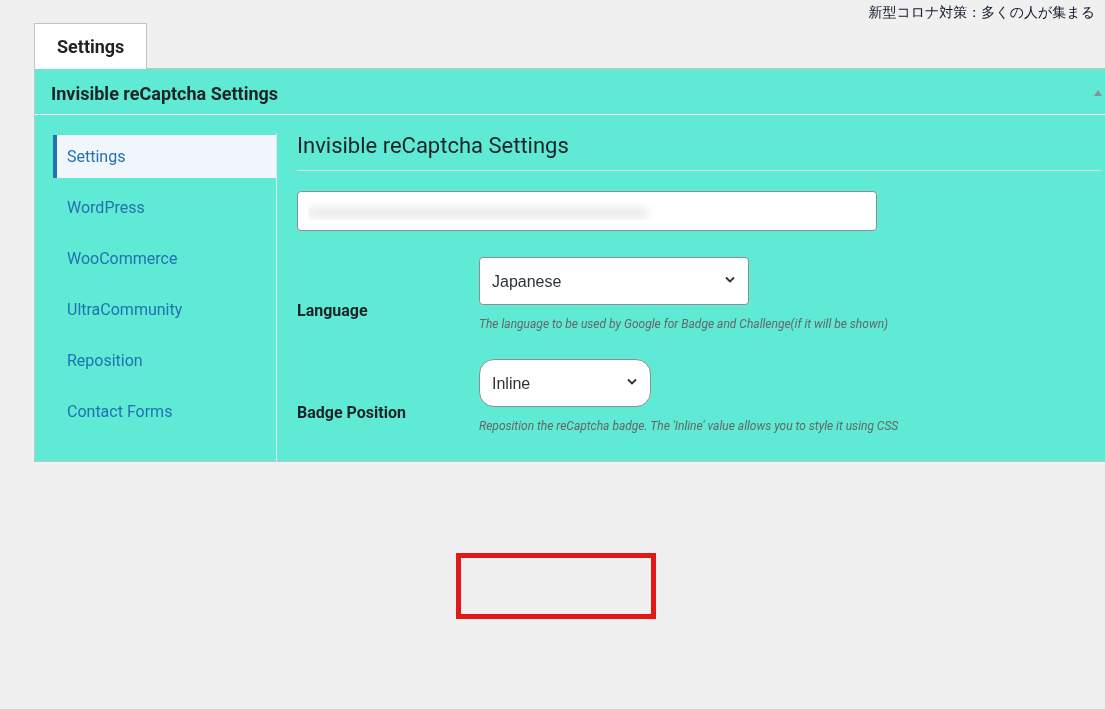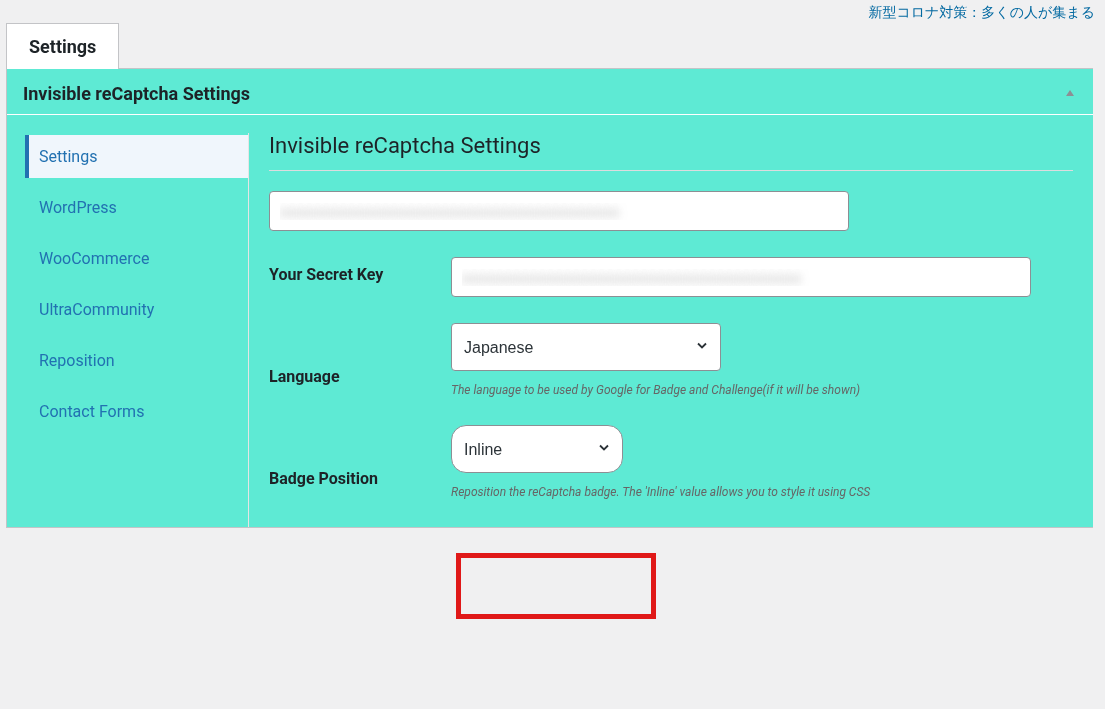--- a/index.html
+++ b/index.html
@@ -11,24 +11,24 @@
       width: 1105px;
       height: 709px;
       overflow: hidden;
       position: relative;
     }
     .top-notice {
       position: absolute;
       top: 4px;
       right: 10px;
       font-size: 14px;
-      color: #0369a1;
+      color: #0f172a;
     }
     .outer {
-      padding: 18px 0 0 6px;
+      padding: 18px 0 0 34px;
     }
     .tab-strip {
       display: flex;
       align-items: flex-end;
       height: 50px;
       position: relative;
     }
     .tab {
       background: #fff;
       border: 1px solid #c3c4c7;
@@ -217,26 +217,20 @@
 
       <div class="main">
         <h2 class="main-title">Invisible reCaptcha Settings</h2>
 
         <div class="field-row">
           <div class="field-control">
             <input type="text" class="text-input blurred" value="xxxxxxxxxxxxxxxxxxxxxxxxxxxxxxxxxxxxxxxx" style="">
           </div>
         </div>
 
-        <div class="field-row">
-          <div class="field-label">Your Secret Key</div>
-          <div class="field-control">
-            <input type="text" class="text-input blurred" value="xxxxxxxxxxxxxxxxxxxxxxxxxxxxxxxxxxxxxxxx" style="">
-          </div>
-        </div>
 
         <div class="field-row">
           <div class="field-label centered">Language</div>
           <div class="field-control">
             <div class="select-wrap">
               <select class="select">
                 <option>Japanese</option>
               </select>
               <span class="select-chevron">
                 <svg width="14" height="14" viewBox="0 0 14 14">

